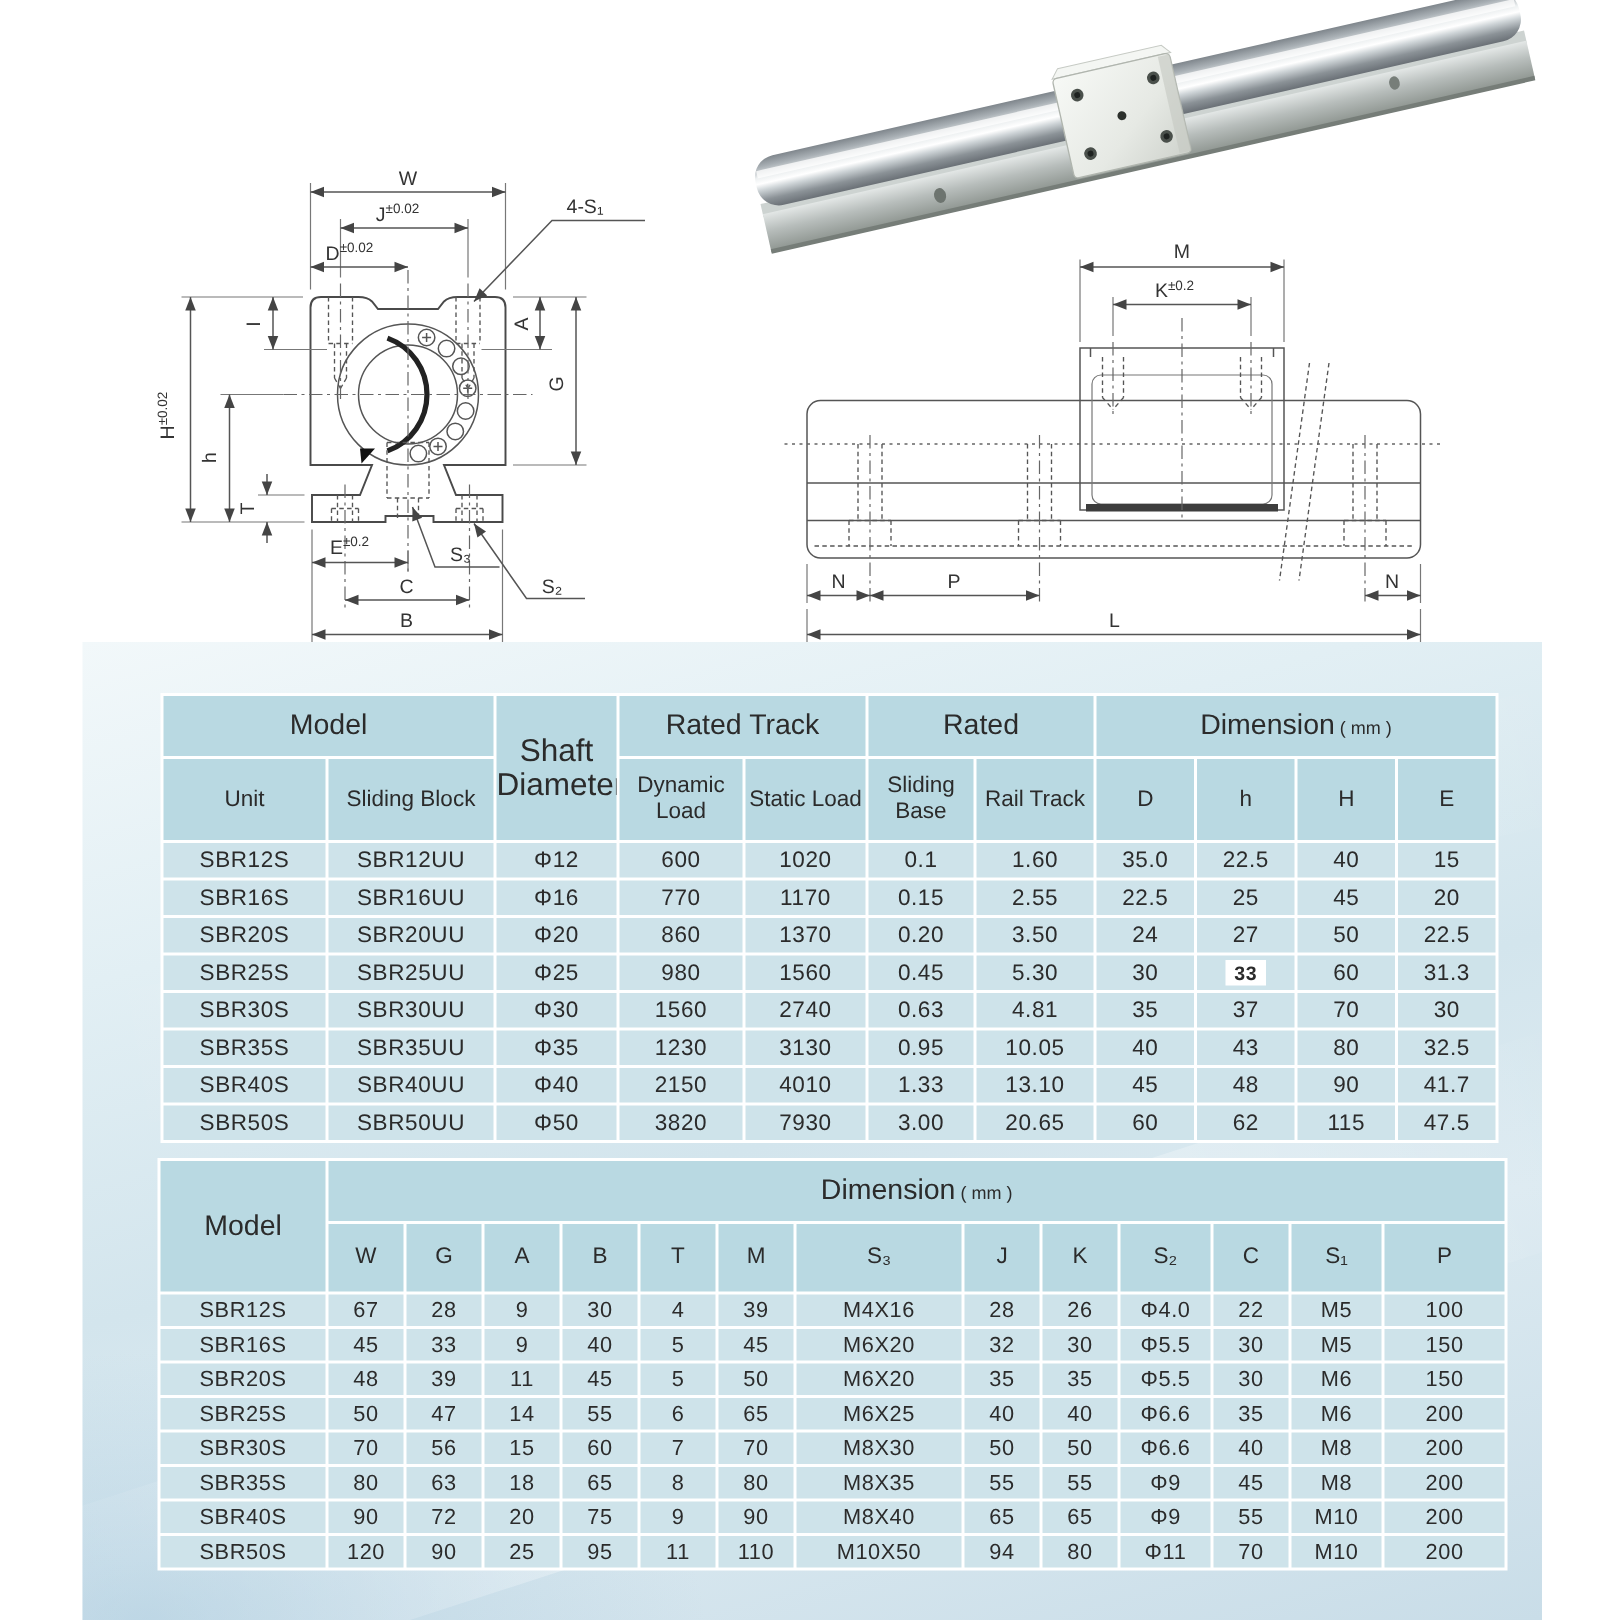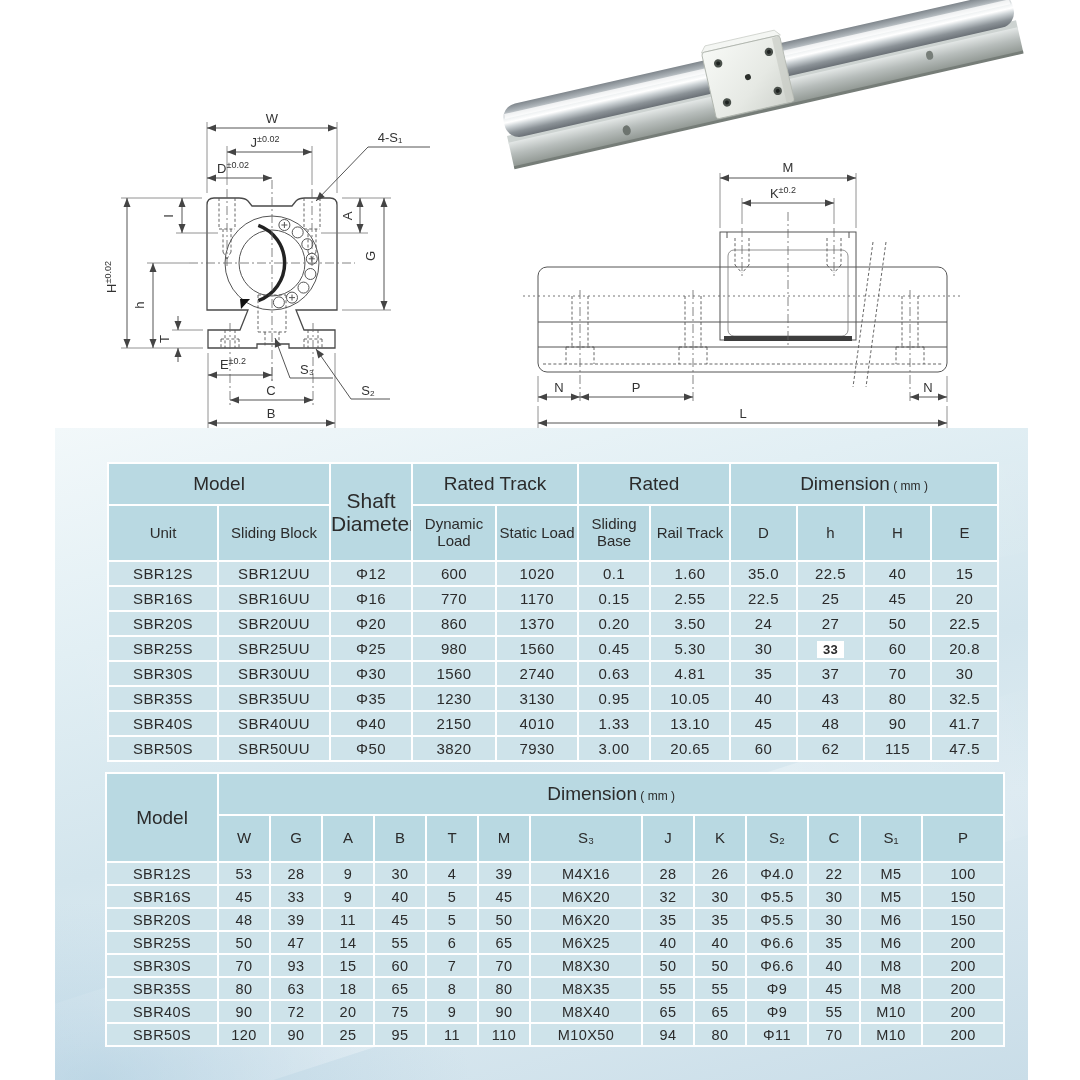--- a/index.html
+++ b/index.html
@@ -344,21 +344,21 @@
           <td>SBR25S</td>
           <td>SBR25UU</td>
           <td>Φ25</td>
           <td>980</td>
           <td>1560</td>
           <td>0.45</td>
           <td>5.30</td>
           <td>30</td>
           <td><span class="patched">33</span></td>
           <td>60</td>
-          <td>20.8</td>
+          <td>31.3</td>
         </tr>
         <tr>
           <td>SBR30S</td>
           <td>SBR30UU</td>
           <td>Φ30</td>
           <td>1560</td>
           <td>2740</td>
           <td>0.63</td>
           <td>4.81</td>
           <td>35</td>
@@ -441,21 +441,21 @@
           <th class="sh"><span>K</span></th>
           <th class="sh"><span>S₂</span></th>
           <th class="sh"><span>C</span></th>
           <th class="sh"><span>S₁</span></th>
           <th class="sh"><span>P</span></th>
         </tr>
       </thead>
       <tbody>
         <tr>
           <td>SBR12S</td>
-          <td>53</td>
+          <td>67</td>
           <td>28</td>
           <td>9</td>
           <td>30</td>
           <td>4</td>
           <td>39</td>
           <td>M4X16</td>
           <td>28</td>
           <td>26</td>
           <td>Φ4.0</td>
           <td>22</td>
@@ -506,21 +506,21 @@
           <td>40</td>
           <td>40</td>
           <td>Φ6.6</td>
           <td>35</td>
           <td>M6</td>
           <td>200</td>
         </tr>
         <tr>
           <td>SBR30S</td>
           <td>70</td>
-          <td>93</td>
+          <td>56</td>
           <td>15</td>
           <td>60</td>
           <td>7</td>
           <td>70</td>
           <td>M8X30</td>
           <td>50</td>
           <td>50</td>
           <td>Φ6.6</td>
           <td>40</td>
           <td>M8</td>

